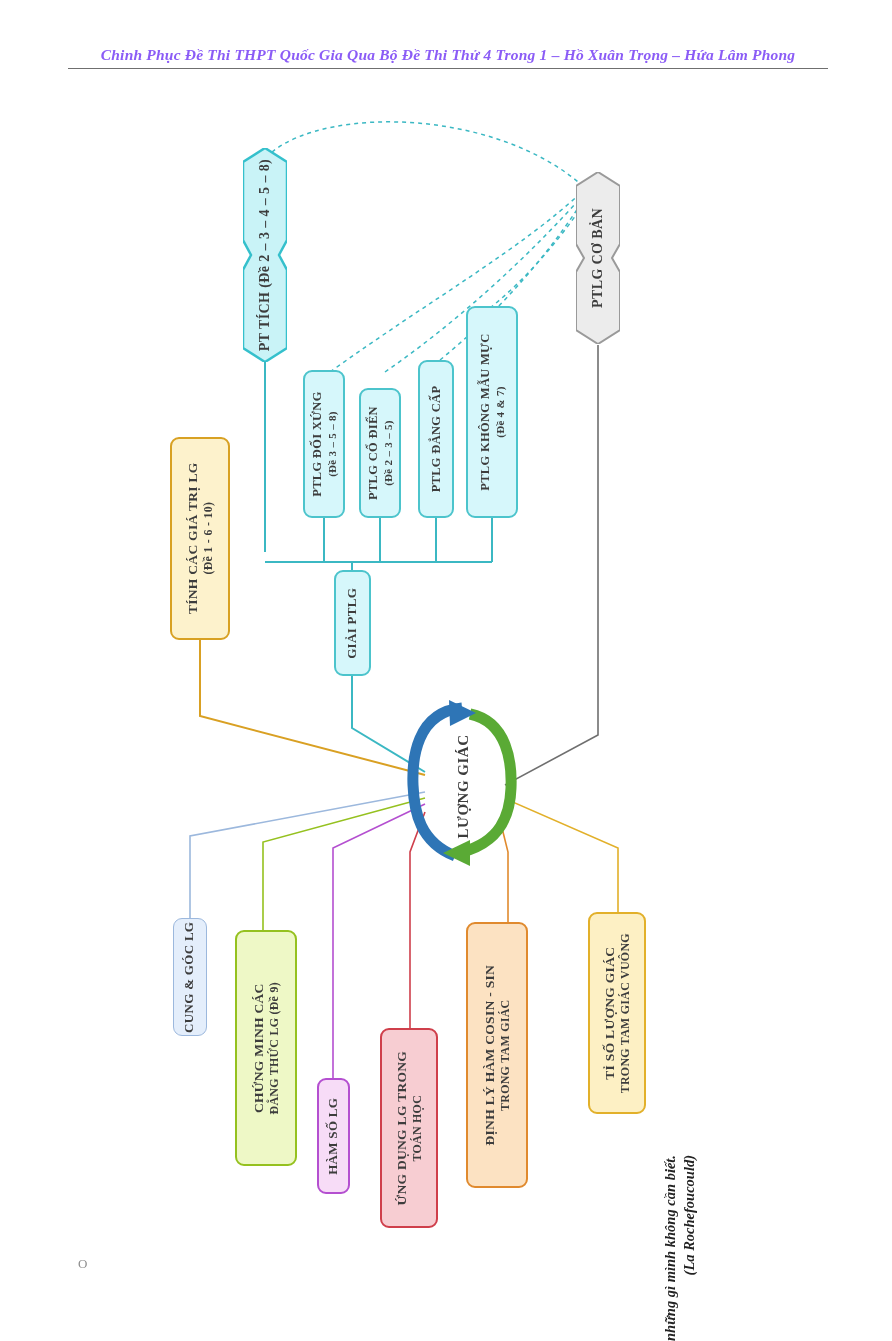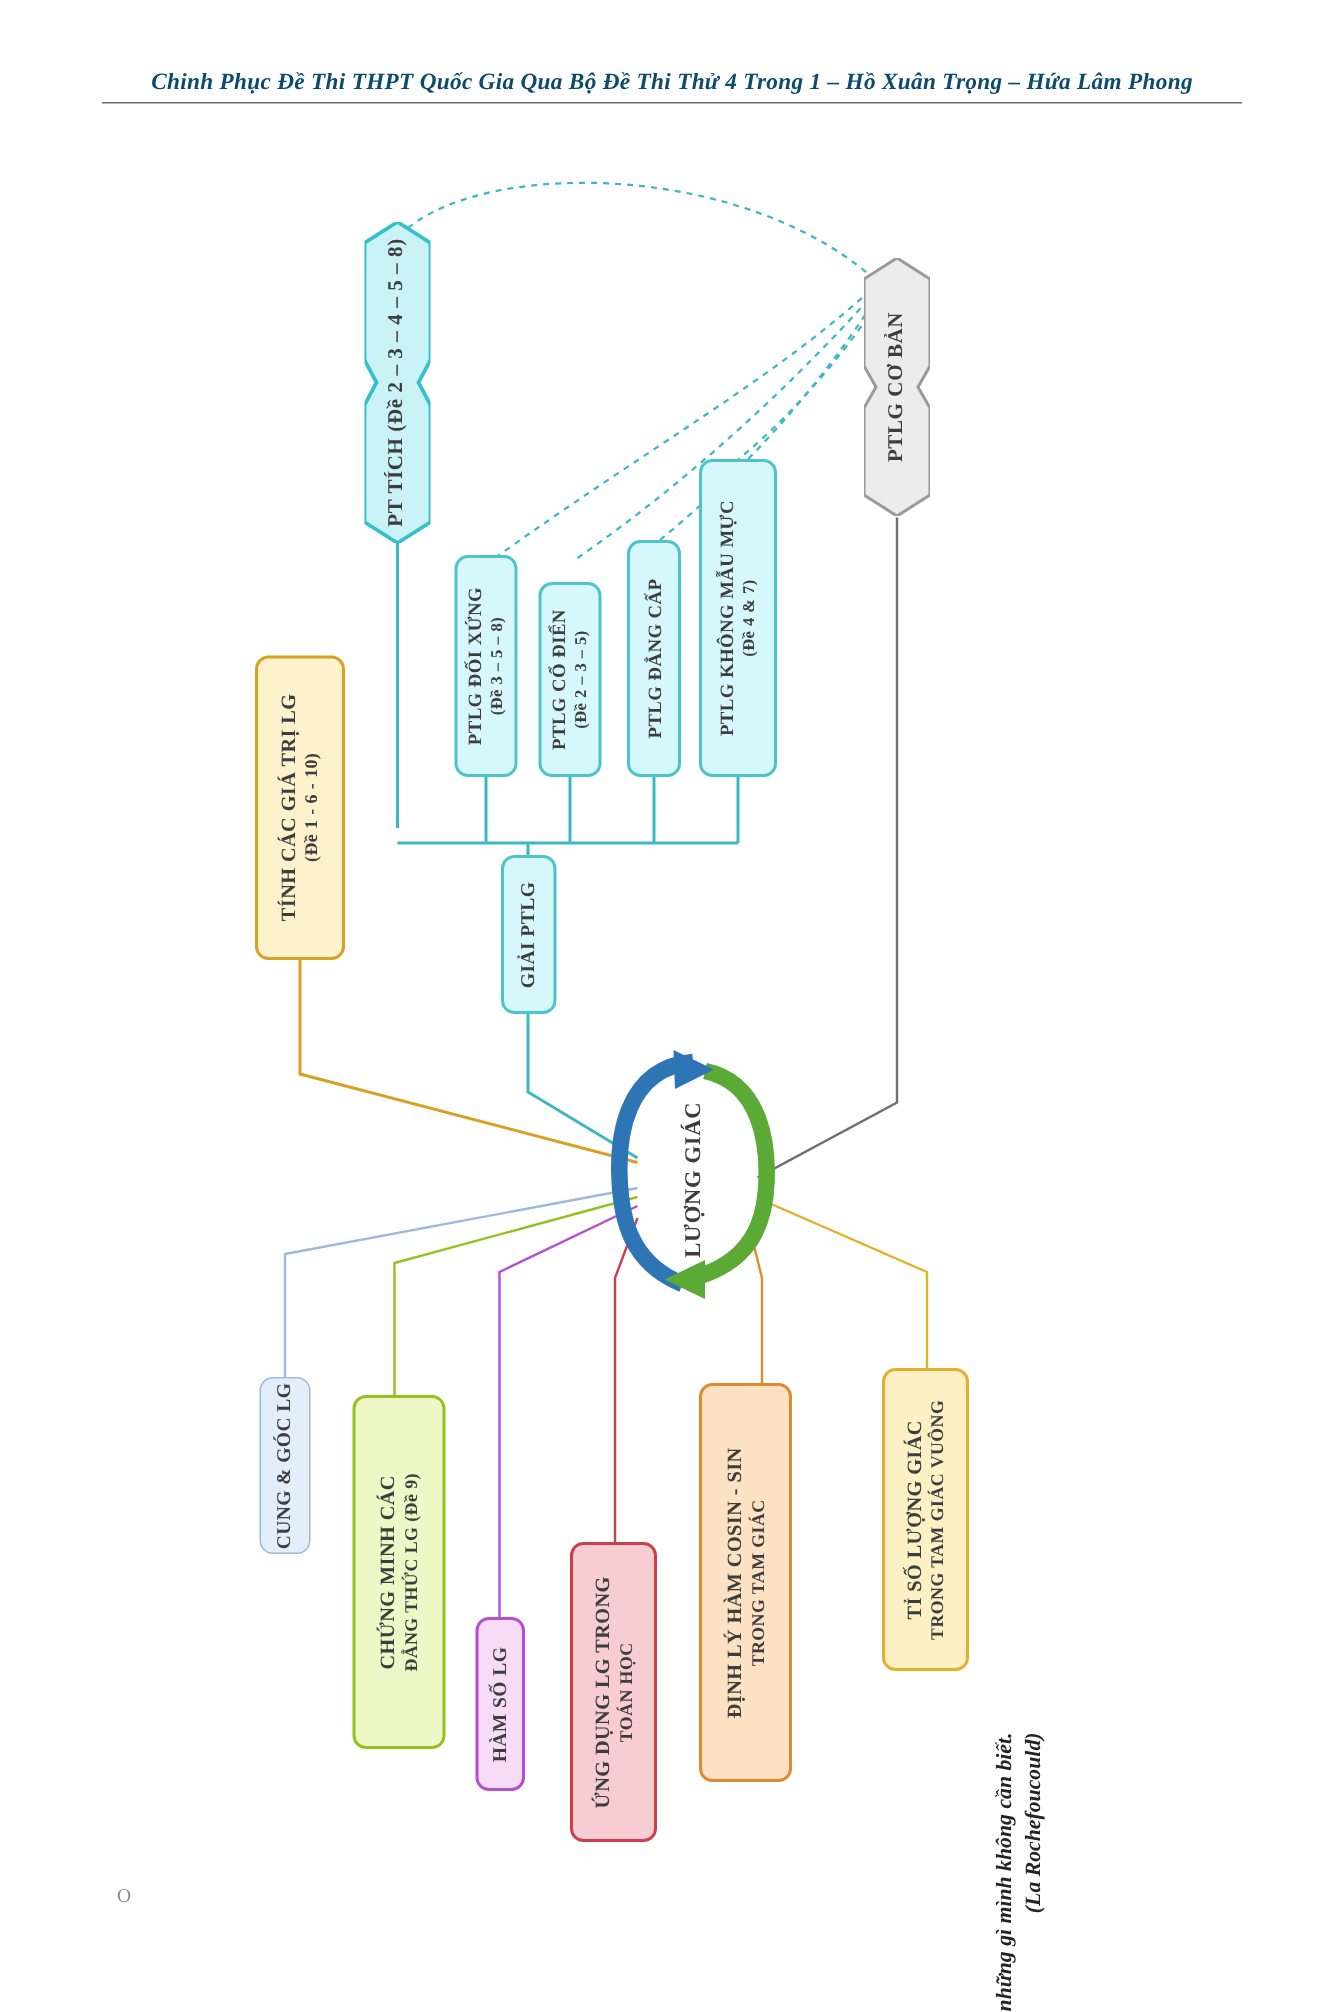--- a/index.html
+++ b/index.html
@@ -15,21 +15,21 @@
   
   .doc-header{
     position:absolute;left:68px;top:46px;width:760px;
     border-bottom:1.6px solid #6f6f6f;
     padding-bottom:4px;
     text-align:center;
   }
   .doc-header .htxt{
     font-family:"Liberation Serif", serif;
     font-style:italic;font-weight:bold;
-    font-size:15.5px;color:#0c4a6e;letter-spacing:.2px;
+    font-size:15.5px;color:#8b5cf6;letter-spacing:.2px;
     white-space:nowrap;
   }
 
   
   .page-mark{
     position:absolute;left:78px;top:1256px;
     font-family:"Liberation Serif", serif;
     font-size:13px;color:#8e8e8e;
   }
 

